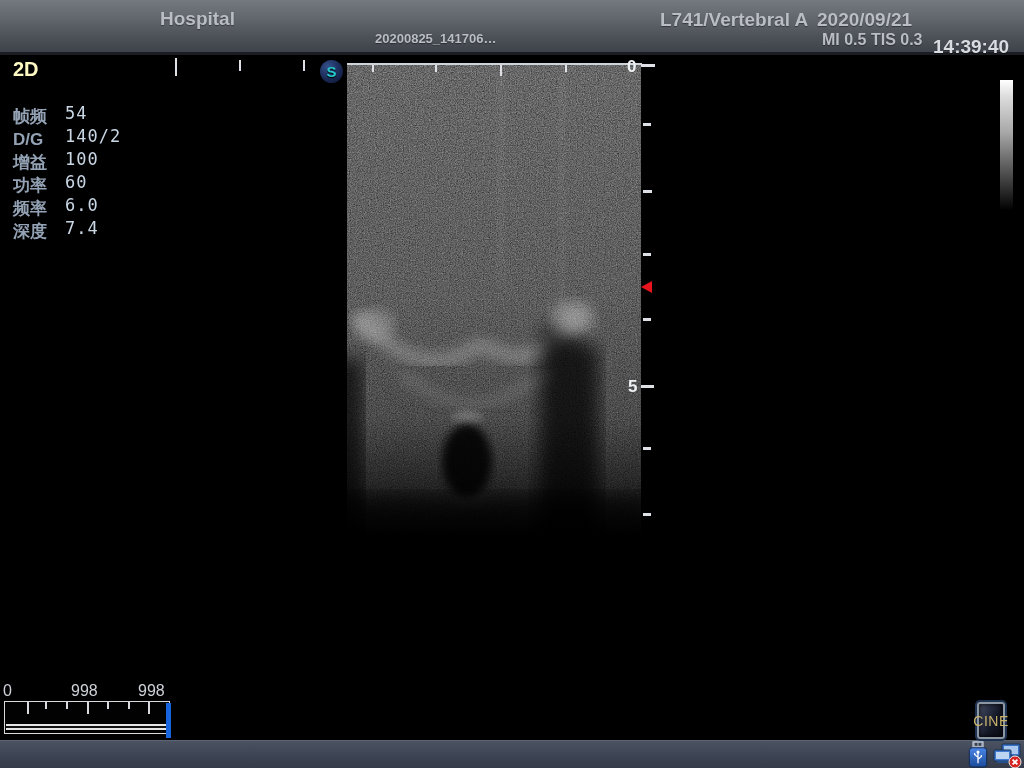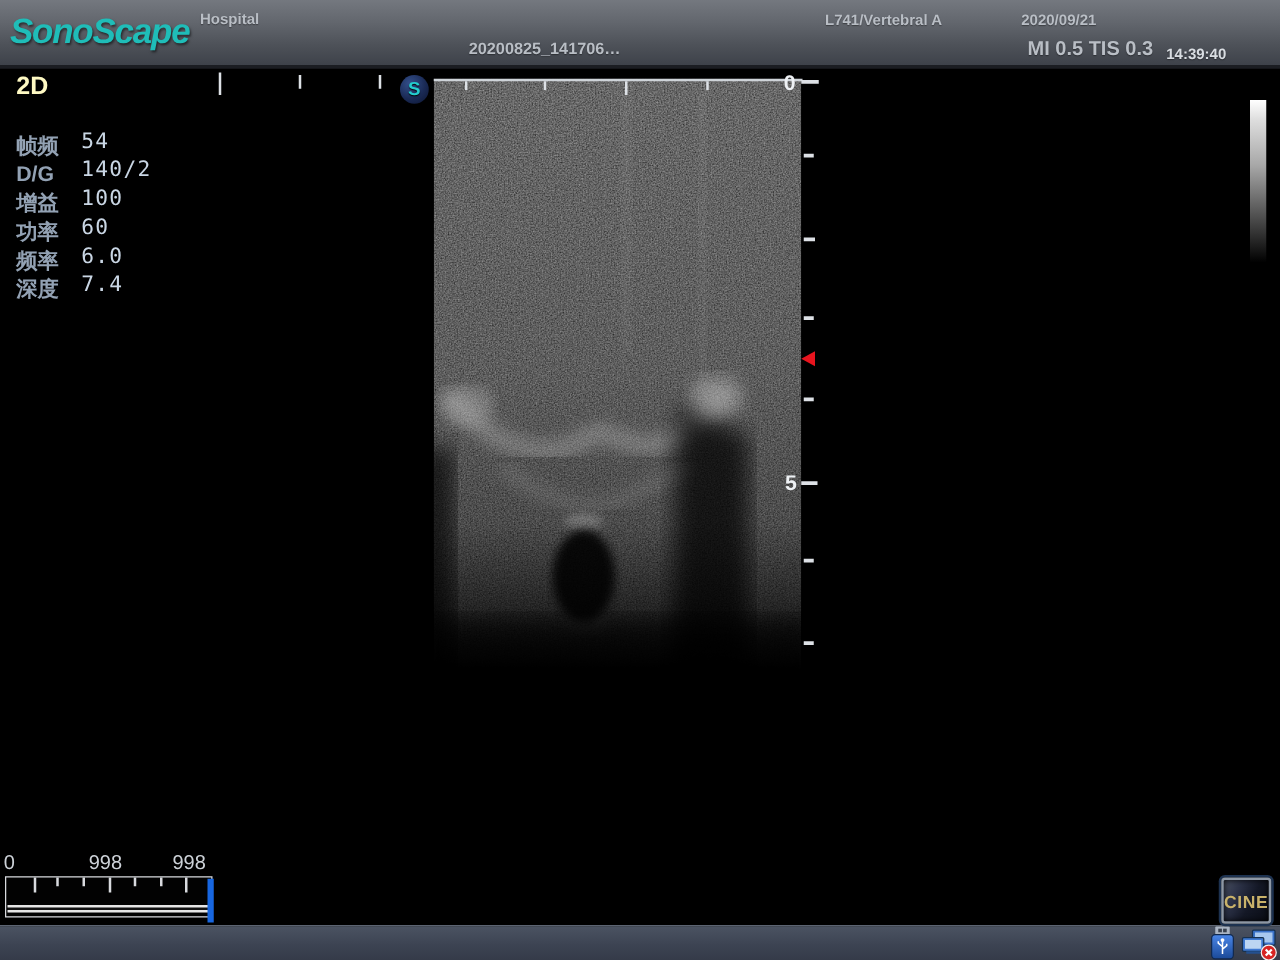--- a/index.html
+++ b/index.html
@@ -11,21 +11,21 @@
   .topbar{
     position:absolute;left:0;top:0;width:1024px;height:52px;
     background:linear-gradient(to bottom,#74787f 0%,#62666d 35%,#4d5158 70%,#3e424a 100%);
     border-bottom:3px solid #1b1d22;
   }
   .brand{
     position:absolute;left:8px;top:9px;
     font-size:28px;font-weight:bold;font-style:italic;letter-spacing:-1px;
     color:#1fbdb8;text-shadow:1px 2px 2px rgba(0,0,0,.55);
   }
-  .tb-text{position:absolute;font-size:12px;font-weight:bold;color:#b9bec5;text-shadow:0 1px 1px rgba(0,0,0,.4);}
+  .tb-text{position:absolute;font-size:19px;font-weight:bold;color:#b9bec5;text-shadow:0 1px 1px rgba(0,0,0,.4);}
   .hospital{left:160px;top:8px;}
   .examid{left:375px;top:31px;font-size:13px;}
   .preset{left:660px;top:9px;}
   .examdate{left:817px;top:9px;}
   .examtime{left:933px;top:8px;color:#d9dde2;margin-top:28px;}
   .mitis{left:822px;top:31px;font-size:16px;}
   
   .mode{
     position:absolute;left:13px;top:58px;font-size:20px;font-weight:bold;color:#fef9c3;
   }
@@ -58,25 +58,25 @@
   .ctick{position:absolute;top:0;width:2px;background:#d8dade;}
   .cine-track{
     position:absolute;left:1px;top:22px;width:161px;height:2px;
     border-top:2px solid #e6e6e6;border-bottom:2px solid #e6e6e6;background:#111;
   }
   .cine-pos{
     position:absolute;left:166px;top:703px;width:5px;height:35px;background:#1766e0;z-index:6;cursor:pointer;
   }
   
   .cine-btn{
-    position:absolute;left:977px;top:702px;width:40px;height:37px;box-sizing:border-box;
+    position:absolute;left:977px;top:702px;width:28px;height:37px;box-sizing:border-box;
     border:2px solid #8d97a4;border-radius:3px;
     background:linear-gradient(118deg,#4a5163 0%,#2b3146 30%,#141826 58%,#0a0d15 100%);
     box-shadow:0 0 0 2px #1d3250, inset 0 0 5px #000;
-    color:#c9b26a;font-size:14px;font-weight:bold;letter-spacing:.5px;
+    color:#c9b26a;font-size:14px;font-weight:normal;letter-spacing:.5px;
     display:flex;align-items:center;justify-content:center;cursor:pointer;z-index:7;
   }
   
   .taskbar{
     position:absolute;left:0;top:740px;width:1024px;height:28px;
     background:linear-gradient(to bottom,#4b5362 0%,#3c4352 55%,#343a48 100%);
     border-top:1px solid #5c6472;
   }
   .tb-icon{position:absolute;cursor:pointer;}
   
@@ -87,21 +87,20 @@
     color:#24ccce;font-size:15px;font-weight:bold;z-index:6;
     text-shadow:0 1px 1px #000;
   }
 </style>
 </head>
 <body>
 
 <div id="screen">
 
   <div class="topbar">
-    <div class="brand">SonoScape</div>
     <div class="tb-text hospital">Hospital</div>
     <div class="tb-text examid">20200825_141706…</div>
     <div class="tb-text preset">L741/Vertebral A</div>
     <div class="tb-text examdate">2020/09/21</div>
     <div class="tb-text examtime">14:39:40</div>
     <div class="tb-text mitis">MI 0.5 TIS 0.3</div>
   </div>
 
   <div class="mode">2D</div>
   <div class="params">

